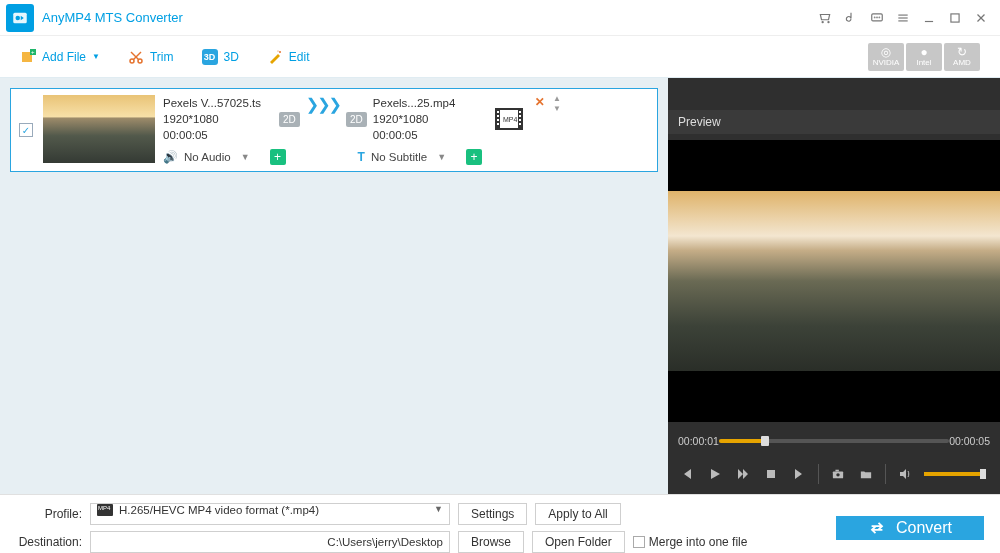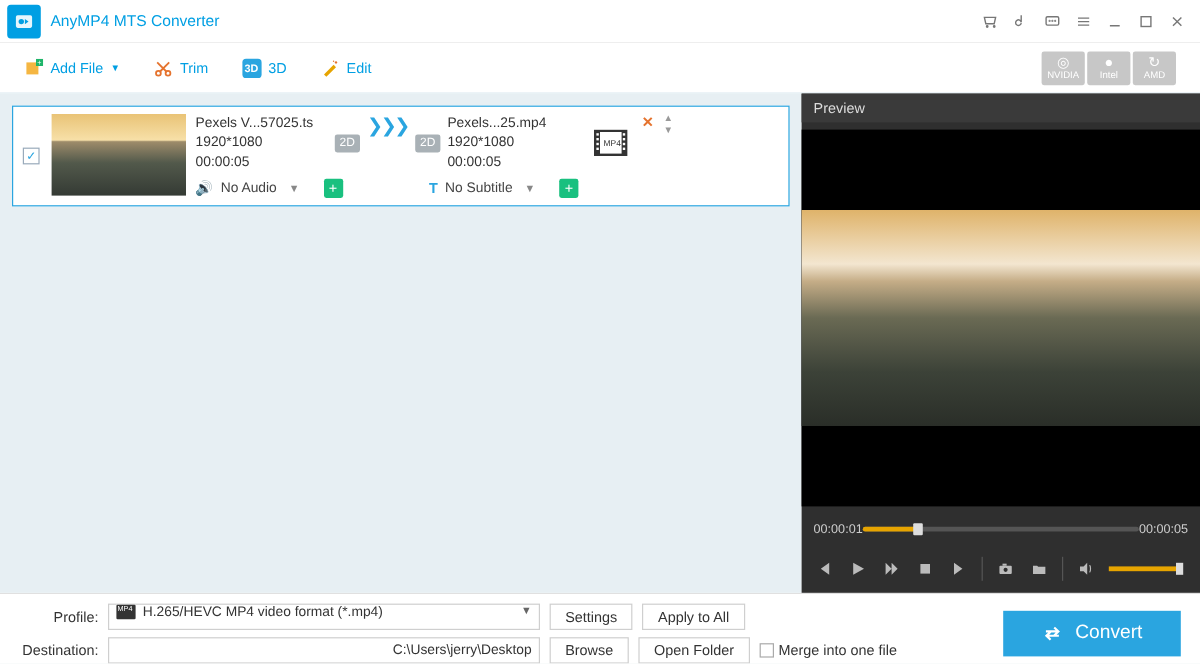--- a/index.html
+++ b/index.html
@@ -43,21 +43,21 @@
 .close-x { color: #e5732e; cursor: pointer; font-weight: bold; margin-left: 6px; }
 .updown { display: flex; flex-direction: column; gap: 2px; color: #999; margin-left: 2px; }
 .updown span { font-size: 8px; line-height: 1; cursor: pointer; }
 .file-bottom { display: flex; gap: 16px; align-items: center; padding-top: 2px; }
 .dd { display: flex; align-items: center; gap: 6px; border: none; font-size: 11.5px; color: #444; }
 .dd .ddico { color: #2aa5e0; font-size: 12px; }
 .dd .caret { color: #888; font-size: 9px; padding: 0 4px; }
 .plusbtn { width: 16px; height: 16px; background: #19c07f; color: #fff; display: flex; align-items: center; justify-content: center; font-size: 12px; border-radius: 2px; cursor: pointer; }
 
 
-.preview-title { height: 24px; background: #3a3a3a; color: #ddd; padding: 0 10px; display: flex; align-items: center; font-size: 12px; }
+.preview-title { height: 24px; background: #3a3a3a; color: #ddd; padding: 0 10px; display: flex; align-items: center; font-size: 12px; margin-top: 32px; }
 .preview-video { flex: 1; background: #000; display: flex; align-items: center; justify-content: center; margin: 6px 0; }
 .preview-img { width: 100%; height: 180px; background: linear-gradient(to bottom, #dfb36a 0%, #f3e6d0 25%, #c5ad87 33%, #6a6a54 50%, #3c4238 75%, #2a2e28 100%); }
 .timebar { display: flex; align-items: center; padding: 0 10px; gap: 0; color: #ccc; font-size: 10.5px; height: 26px; }
 .timebar .track { flex: 1; height: 4px; background: #555; position: relative; border-radius: 2px; }
 .timebar .prog { position: absolute; left: 0; top: 0; bottom: 0; width: 20%; background: #e6a400; border-radius: 2px; }
 .timebar .handle { position: absolute; left: 20%; top: -3px; width: 8px; height: 10px; background: #ddd; border-radius: 1px; transform: translateX(-4px); }
 .controls { height: 40px; display: flex; align-items: center; padding: 0 10px; gap: 10px; color: #bbb; }
 .ctrl { cursor: pointer; display: flex; align-items: center; justify-content: center; width: 18px; }
 .ctrl svg { width: 12px; height: 12px; fill: #bbb; }
 .vdiv { width: 1px; height: 20px; background: #555; }
@@ -71,21 +71,21 @@
 .row .lbl { width: 66px; text-align: right; }
 .profile-sel { flex: 0 0 360px; height: 22px; border: 1px solid #cfcfcf; display: flex; align-items: flex-start; padding: 0 6px; gap: 6px; }
 .profile-sel .pico { width: 16px; height: 12px; background: #333; border-radius: 1px; position: relative; }
 .profile-sel .pico::after { content: "MP4"; color: #fff; font-size: 6px; position: absolute; left: 1px; top: 1px; }
 .profile-sel .ptxt { flex: 1; font-size: 11.5px; }
 .profile-sel .pcaret { color: #666; font-size: 9px; }
 .btn { height: 22px; padding: 0 12px; border: 1px solid #cfcfcf; background: #fff; display: flex; align-items: center; cursor: pointer; font-size: 12px; color: #333; }
 .dest-inp { flex: 0 0 360px; height: 22px; border: 1px solid #cfcfcf; padding: 0 6px; display: flex; align-items: center; font-size: 11.5px; justify-content: flex-end; }
 .chkrow { display: flex; align-items: center; gap: 4px; }
 .chksq { width: 12px; height: 12px; border: 1px solid #aaa; }
-.convert-btn { width: 148px; height: 38px; background: #2aa5e0; color: #fff; display: flex; align-items: center; justify-content: center; gap: 10px; font-size: 16px; cursor: pointer; align-self: center; margin-left: 28px; }
+.convert-btn { width: 148px; height: 24px; background: #2aa5e0; color: #fff; display: flex; align-items: center; justify-content: center; gap: 10px; font-size: 16px; cursor: pointer; align-self: center; margin-left: 28px; }
 .convert-btn svg { width: 18px; height: 18px; fill: #fff; }
 </style>
 </head>
 <body>
 
 <div class="titlebar">
   <div class="app-logo">
     <svg viewBox="0 0 24 24">
         <rect x="3" y="5" width="18" height="14" rx="2" fill="#fff" opacity="0.9"></rect>
         <circle cx="9" cy="12" r="3" fill="#009fe3"></circle>

